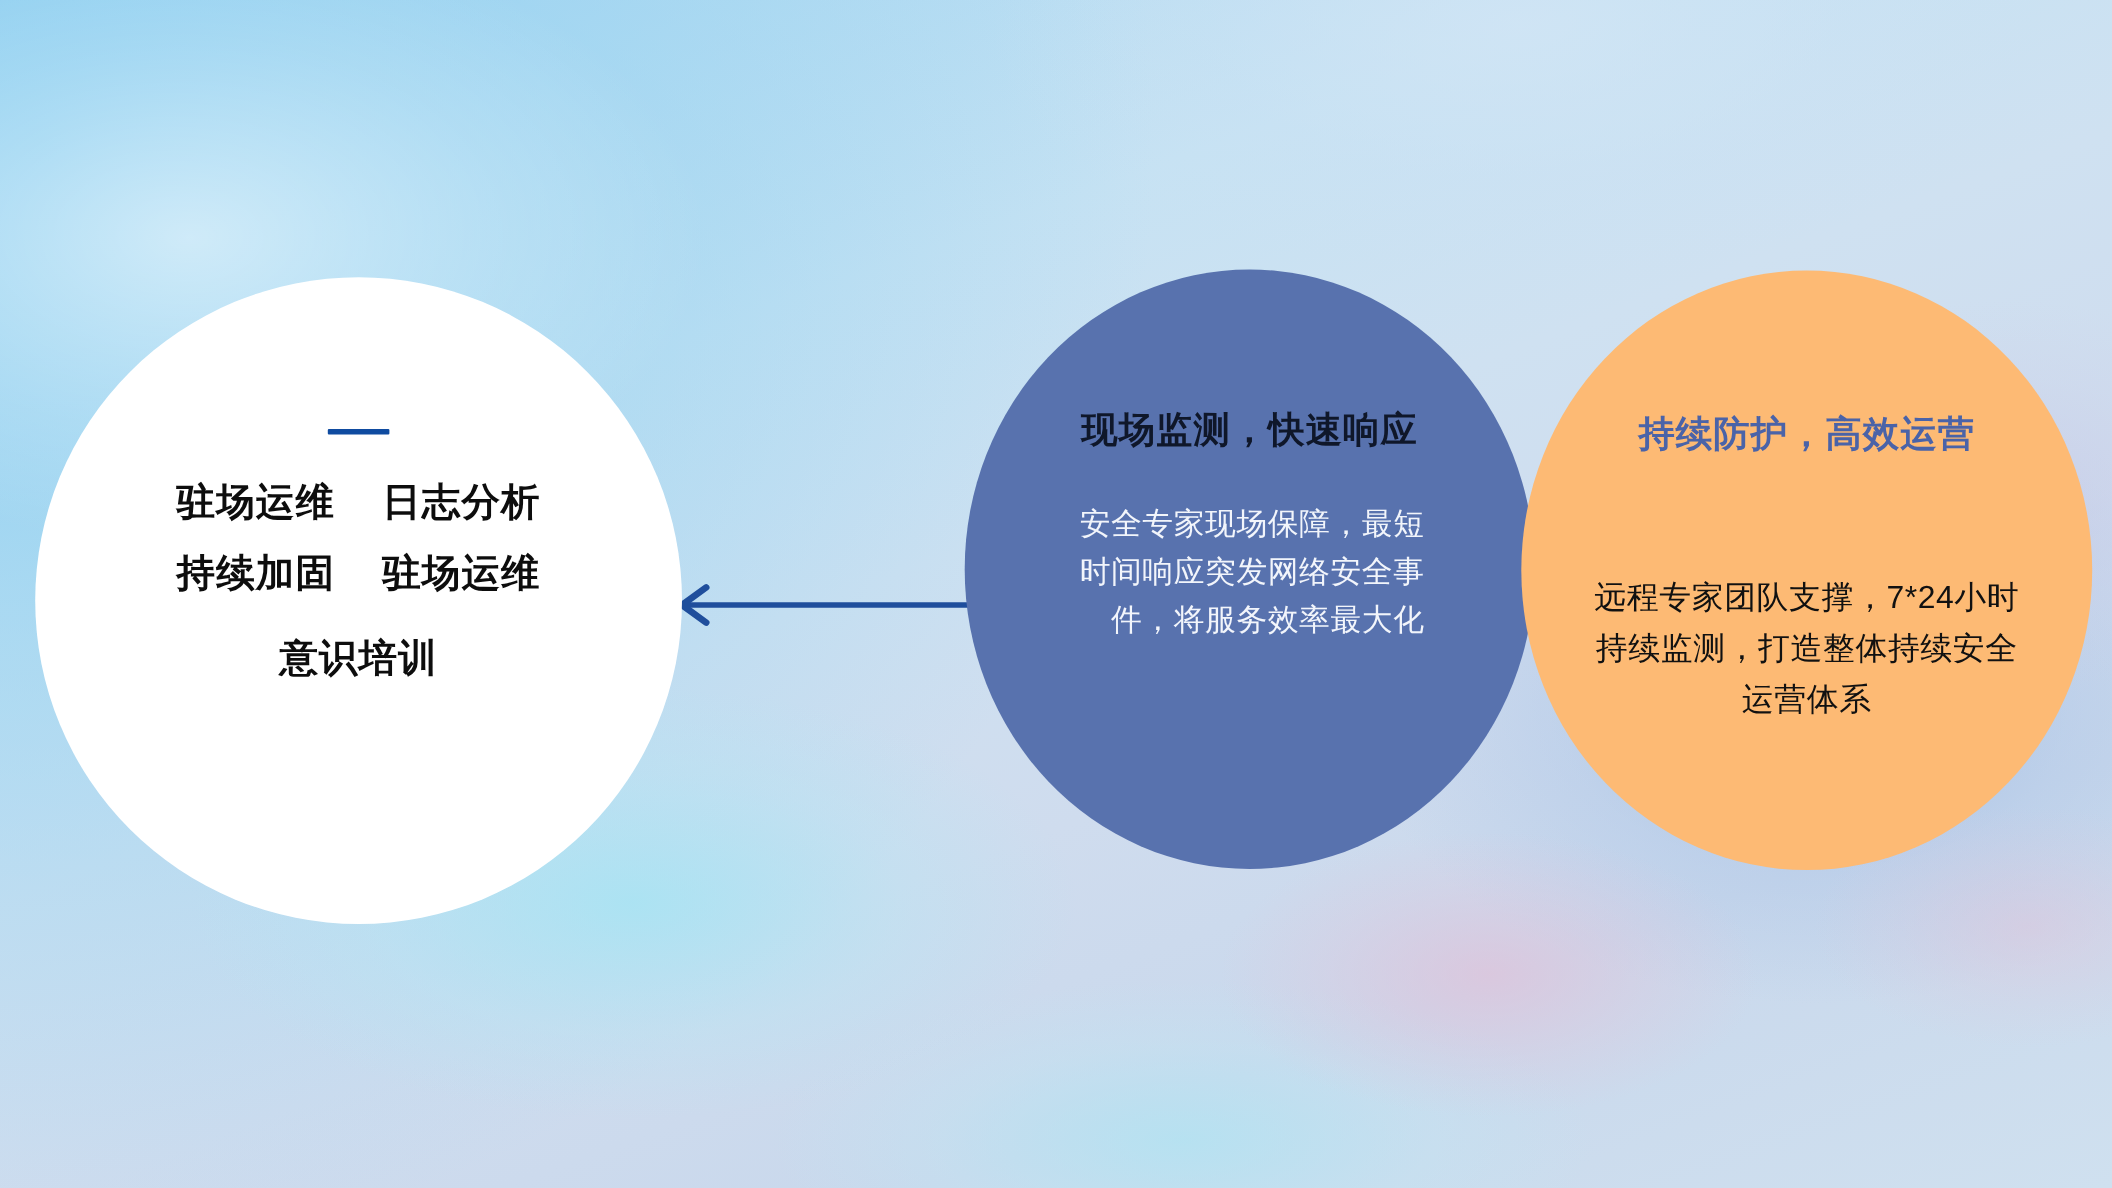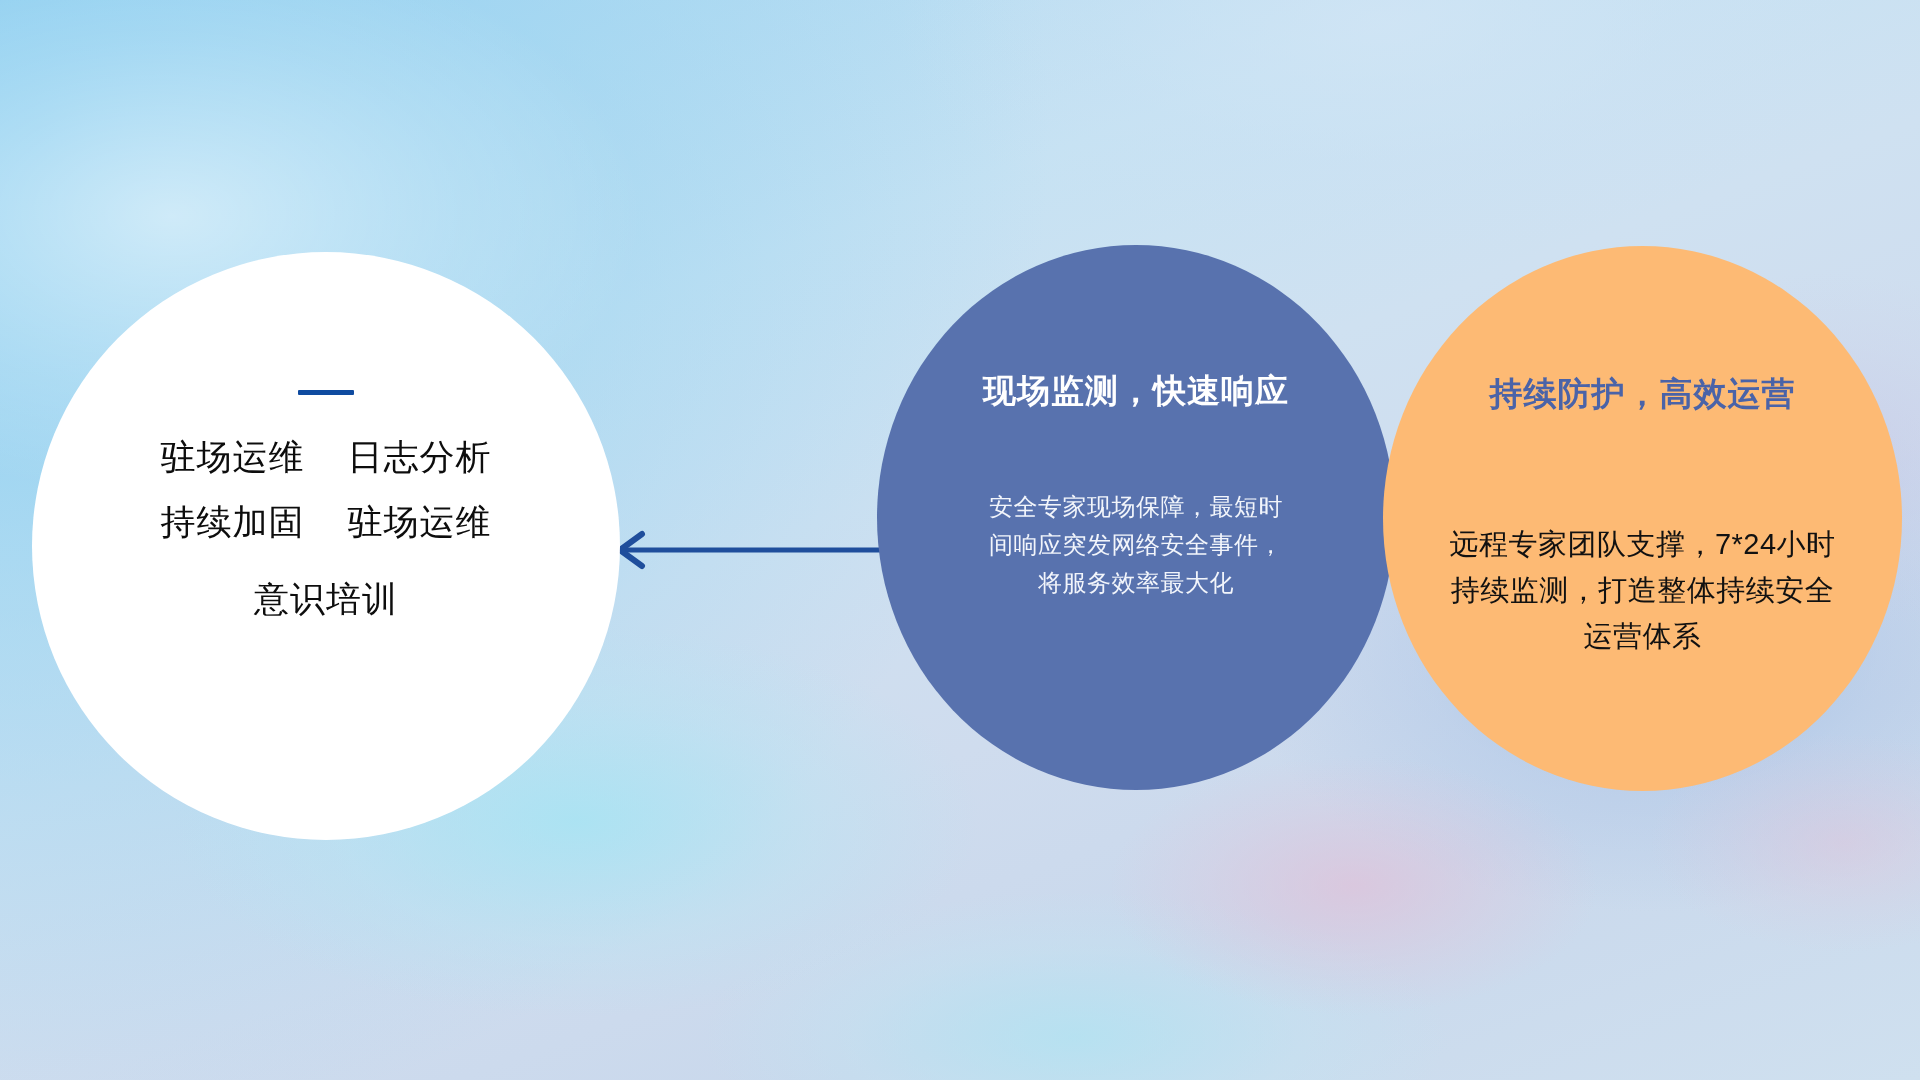--- a/index.html
+++ b/index.html
@@ -147,21 +147,21 @@
   .accent-dash {
     width: 56px;
     height: 5px;
     background: #0f4ba0;
     border-radius: 1px;
     margin-bottom: 44px;
   }
   .left-line {
     color: #0d0d0d;
     font-size: 35px;
-    font-weight: normal;
+    font-weight: bold;
     letter-spacing: 1px;
     line-height: 1.02;
     margin-bottom: 29px;
     white-space: pre;
     text-align: center;
   }
   .left-line.last {
     margin-bottom: 0;
     margin-top: 13px;
     text-align: center;
@@ -174,33 +174,33 @@
     top: 0;
     width: 100%;
     height: 100%;
     display: flex;
     flex-direction: column;
     align-items: center;
     padding-top: 124px;
     box-sizing: border-box;
   }
   .mid-title {
-    color: #ffffff;
+    color: #0f172a;
     font-size: 33px;
     font-weight: bold;
     letter-spacing: 1px;
     white-space: nowrap;
     text-align: center;
   }
   .mid-body {
-    margin-top: 74px;
+    margin-top: 40px;
     color: #f2f5fb;
-    font-size: 24px;
+    font-size: 28px;
     line-height: 1.58;
-    text-align: center;
+    text-align: right;
     width: 318px;
     letter-spacing: 0.5px;
   }
 
   
   .right-inner {
     position: absolute;
     left: 0;
     top: 0;
     width: 100%;

